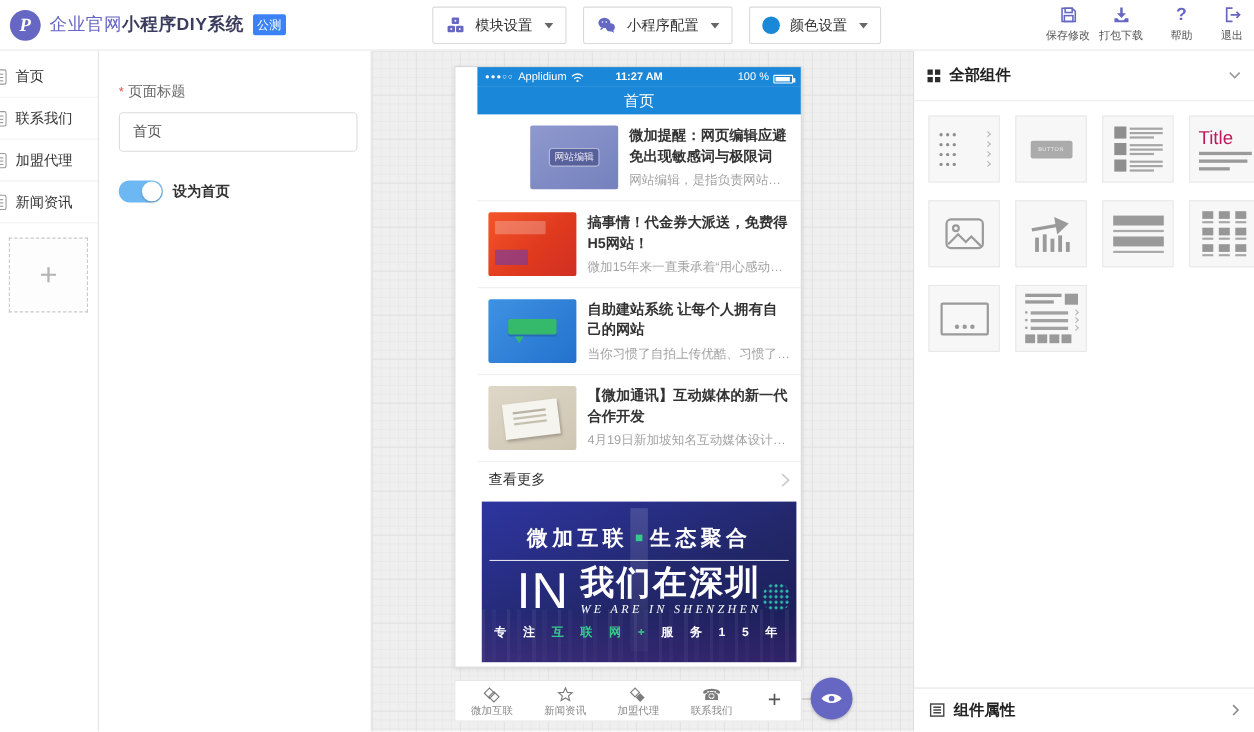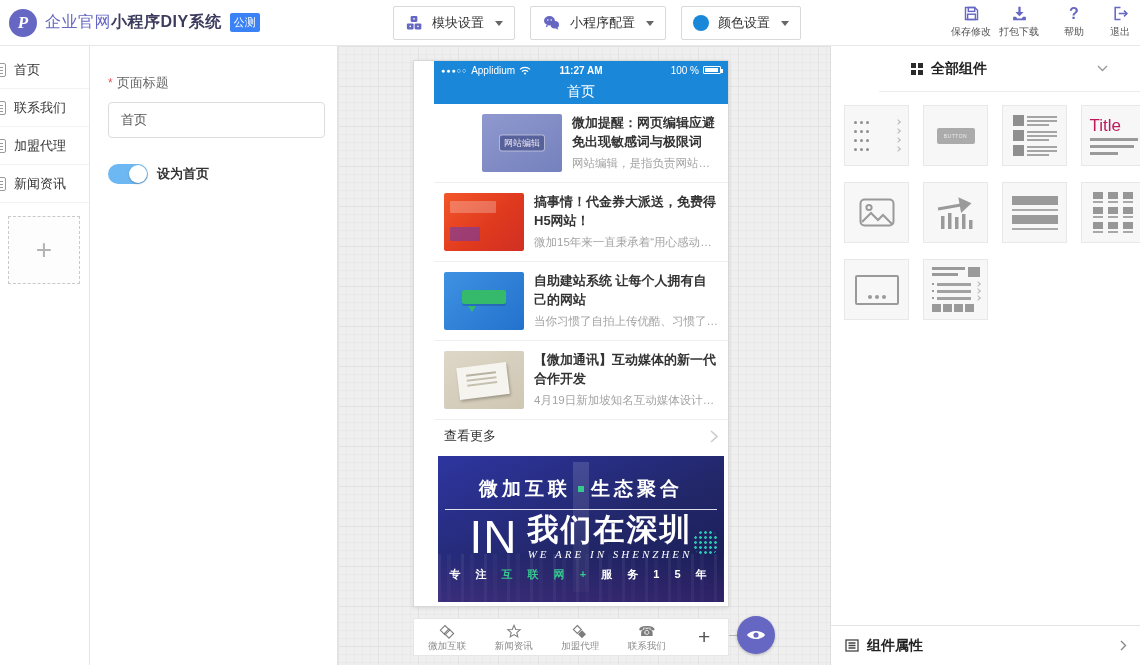--- a/index.html
+++ b/index.html
@@ -69,21 +69,21 @@
       linear-gradient(90deg,#e9e9e9 1px, transparent 1px);
     background-size:40px 40px,40px 40px,8px 8px,8px 8px; }
 
   .phone{ position:absolute; left:75px; top:14px; width:316px; background:#fff;
     border:1px solid #d8d8d8; box-shadow:0 1px 4px rgba(0,0,0,.10);padding-left:20px; }
   .statusbar{ height:18px; background:#1a87d9; color:#fff; font-size:10px; display:flex;
     align-items:center; padding:0 7px; }
   .sb-left{ flex:1; display:flex; align-items:center; gap:4px; }
   .sb-sig{ font-size:7px; letter-spacing:1px; }
   .sb-time{ flex:none; font-weight:bold; }
-  .sb-right{ flex:1; display:flex; justify-content:flex-end; align-items:center; gap:4px; }
+  .sb-right{ flex:1; display:flex; justify-content:flex-end; align-items:flex-end; gap:4px; }
   .batt{ position:relative; width:18px; height:8px; border:1px solid #fff; border-radius:1px; }
   .batt:before{ content:""; position:absolute; left:1px; top:1px; bottom:1px; width:13px; background:#fff; }
   .batt:after{ content:""; position:absolute; right:-3px; top:2px; width:2px; height:4px; background:#fff; }
   .navbar{ height:25px; background:#1a87d9; color:#fff; font-size:14px; display:flex;
     align-items:center; justify-content:center; }
 
   .news-item{ display:flex; gap:10px; padding:10px; border-bottom:1px solid #efefef; cursor:pointer; }
   .thumb{ width:80px; height:58px; flex:none; border-radius:2px; position:relative; overflow:hidden; }
   .t1{ background:linear-gradient(150deg,#8f99cf,#7581bd);margin-left:38px; }
   .t1 .tl{ position:absolute; left:50%; top:50%; transform:translate(-50%,-50%); font-size:9px;
@@ -146,21 +146,21 @@
 
   .connector{ position:absolute; left:391px; top:589px; width:9px; height:1px; background:#b5b5b5; }
   .eye-btn{ position:absolute; left:399px; top:570px; width:38px; height:38px; border-radius:50%;
     background:#6567c3; display:flex; align-items:center; justify-content:center; cursor:pointer;
     box-shadow:0 1px 3px rgba(0,0,0,.25); }
 
   
   .components{ position:absolute; top:46px; left:830px; width:310px; height:619px; background:#fff;
     border-left:1px solid #dddddd; overflow:hidden; }
   .comp-head{ height:46px; border-bottom:1px solid #ececec; display:flex; align-items:center;
-    gap:8px; padding:0 32px; font-size:14px; font-weight:bold; color:#222;margin-left:48px; }
+    gap:8px; padding:0 12px; font-size:14px; font-weight:bold; color:#222; }
   .comp-head .chev{ margin-left:auto; }
   .comp-grid{ width:330px; display:flex; flex-wrap:wrap; gap:16px 14px; padding:13px; }
   .card{ width:65px; height:61px; background:#f7f7f7; border:1px solid #e8e8e8; display:flex;
     align-items:center; justify-content:center; cursor:pointer; overflow:hidden; }
 
   .ic-rows{ display:flex; flex-direction:column; gap:5px; width:46px; }
   .ic-row{ display:flex; align-items:center; gap:3px; }
   .dot3{ width:3px; height:3px; border-radius:50%; background:#8e8e8e; }
   .mini-chev{ width:4px; height:4px; border-top:1px solid #b8b8b8; border-right:1px solid #b8b8b8;
     transform:rotate(45deg); margin-left:auto; }

